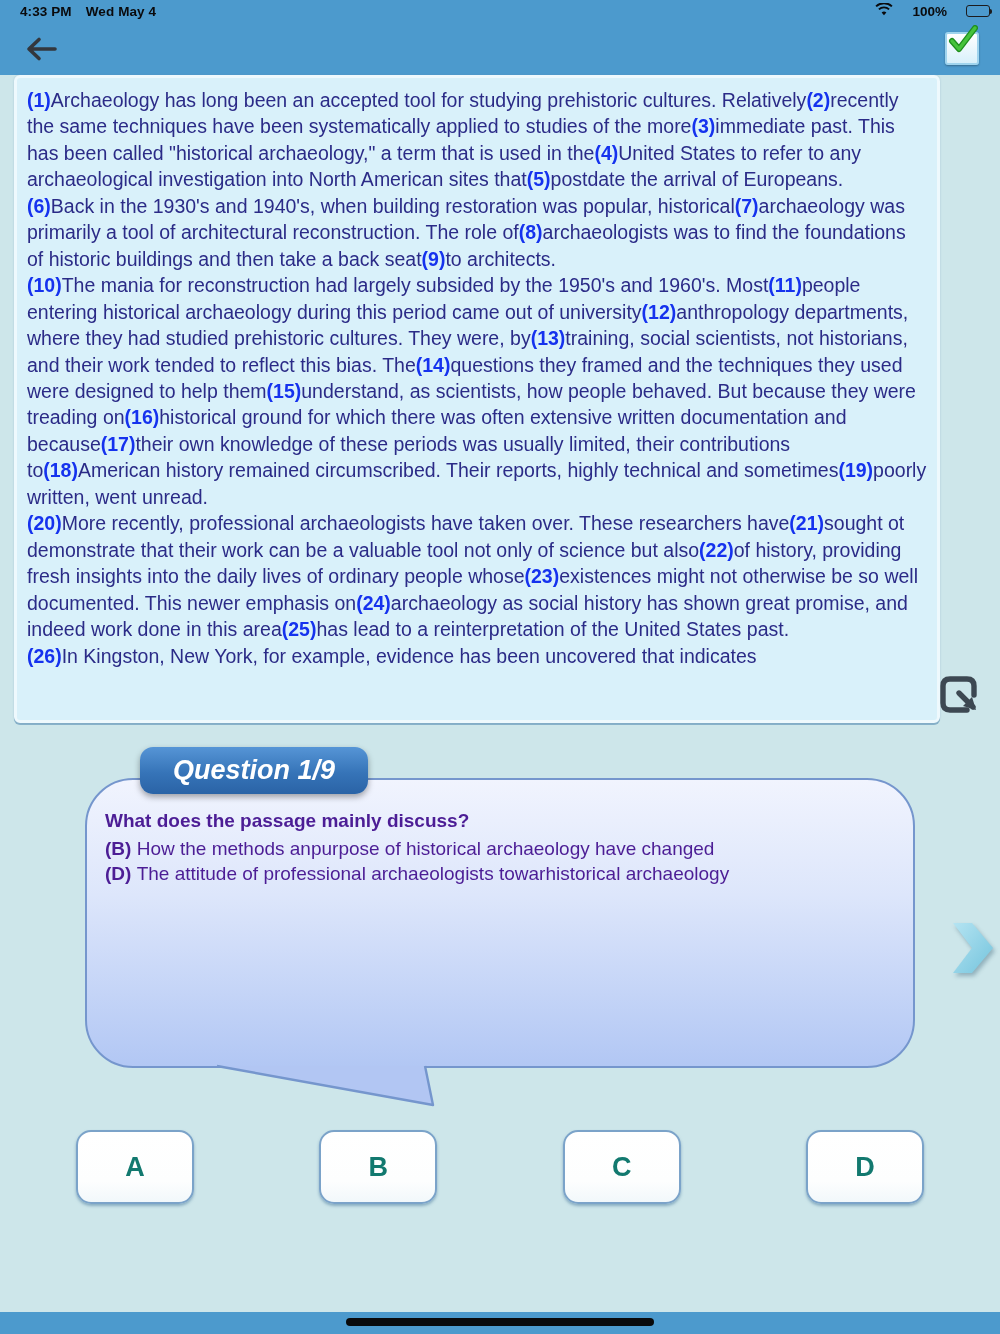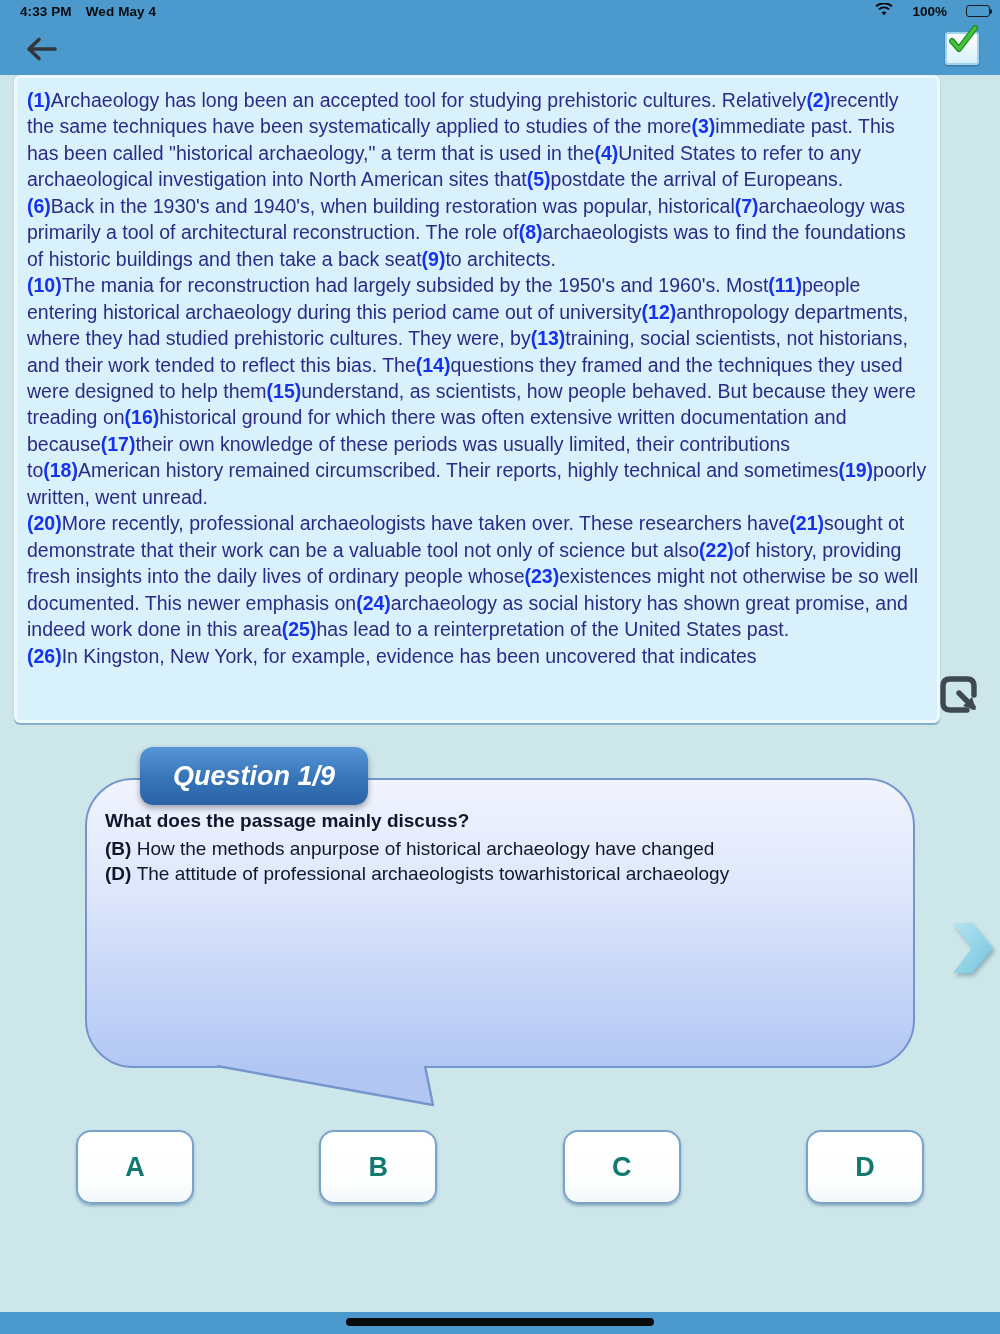--- a/index.html
+++ b/index.html
@@ -38,28 +38,28 @@
   .passage-text{font-size:19.5px;line-height:26.45px;color:#2b2b87;}
   .passage-text .marker{color:#1532ee;font-weight:700;}
   .page-turn{position:absolute;left:936px;top:672px;width:46px;height:46px;cursor:pointer;}
   
   .q-bubble{
     position:absolute;left:85px;top:778px;width:830px;height:290px;box-sizing:border-box;
     background:linear-gradient(180deg,#f1f4fe 0%,#dde6fb 40%,#b2c7f4 100%);
     border:2px solid #7596cd;border-radius:48px;
   }
   .q-tab{
-    position:absolute;left:140px;top:747px;width:228px;height:58px;
+    position:absolute;left:140px;top:747px;width:228px;height:47px;
     background:linear-gradient(180deg,#5695d6 0%,#3674b8 55%,#2a63a6 100%);
     border-radius:13px;box-shadow:0 3px 6px rgba(0,0,0,.35);
     display:flex;align-items:center;justify-content:center;
     color:#ffffff;font-size:27px;font-weight:700;font-style:italic;z-index:5;
   }
   .bubble-tail{position:absolute;left:215px;top:1064px;z-index:4;}
-  .q-body{position:absolute;left:105px;top:810px;width:790px;z-index:3;color:#0f172a;}
+  .q-body{position:absolute;left:105px;top:810px;width:790px;z-index:3;color:#4c1d95;}
   .q-prompt{font-size:19px;font-weight:700;margin-bottom:5px;}
   .q-options .option{font-size:19px;line-height:24.7px;}
   .q-options .option b{font-weight:700;}
   .next-arrow{position:absolute;left:953px;top:921px;cursor:pointer;filter:drop-shadow(2px 3px 2px rgba(70,110,130,.45));}
   
   .answer-row{position:absolute;left:0;top:1130px;width:1000px;padding:0 76px;box-sizing:border-box;
     display:flex;justify-content:space-between;}
   .ans-btn{
     width:118px;height:74px;box-sizing:border-box;cursor:pointer;
     background:linear-gradient(180deg,#ffffff 0%,#fdfefe 70%,#f2f8fb 100%);

